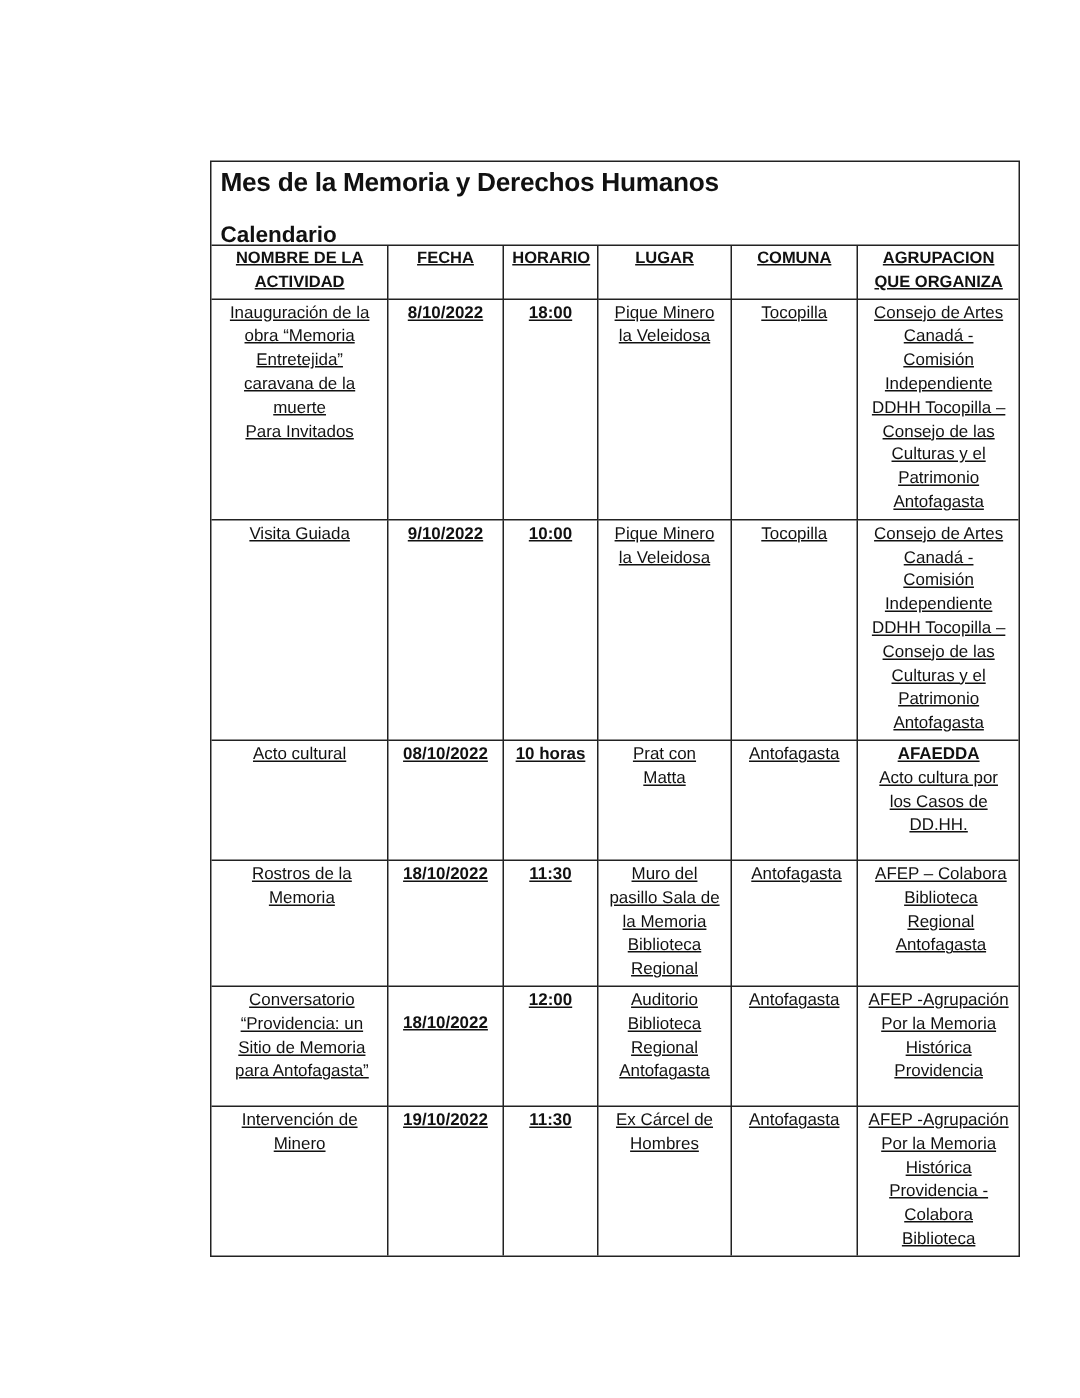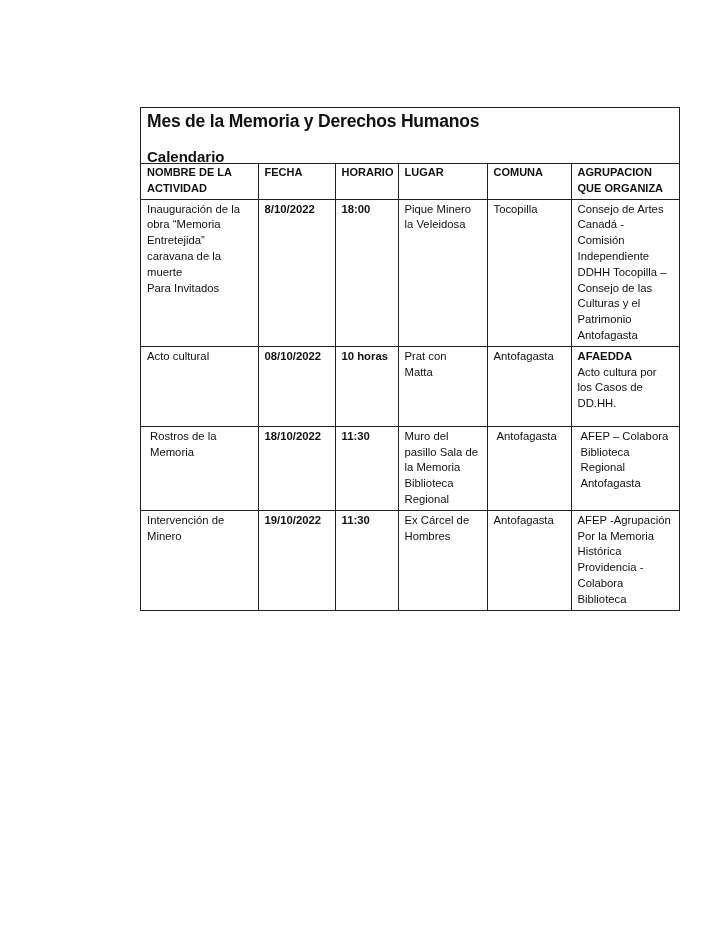--- a/index.html
+++ b/index.html
@@ -55,27 +55,28 @@
       color: #111;
     }
     table.cal {
       border-collapse: collapse;
       width: 100%;
       table-layout: fixed;
     }
     table.cal td, table.cal th {
       border: 1px solid #222;
       vertical-align: top;
-      text-align: left;
+      text-align: center;
       padding: 2px 5px 2px 6px;
       font-size: 11.3px;
       line-height: 15.8px;
       color: #111;
       overflow: hidden;
       white-space: pre-line;
+      text-decoration: underline;
     }
     table.cal tr:first-child th { border-top: none; }
     table.cal th:first-child, table.cal td:first-child { border-left: none; }
     table.cal th:last-child, table.cal td:last-child { border-right: none; }
     table.cal tr:last-child td { border-bottom: none; }
     table.cal th {
       font-weight: bold;
       font-size: 11px;
       height: 28px;
       padding-top: 1px;
@@ -145,20 +146,36 @@
         <td>Consejo de Artes
 Canadá - Comisión
 Independiente
 DDHH Tocopilla –
 Consejo de las
 Culturas y el
 Patrimonio
 Antofagasta</td>
       </tr>
 
+      <tr class="r2">
+        <td>Visita Guiada</td>
+        <td class="bold">9/10/2022</td>
+        <td class="bold">10:00</td>
+        <td>Pique Minero
+la Veleidosa</td>
+        <td>Tocopilla</td>
+        <td>Consejo de Artes
+Canadá - Comisión
+Independiente
+DDHH Tocopilla –
+Consejo de las
+Culturas y el
+Patrimonio
+Antofagasta</td>
+      </tr>
 
       <tr class="r3">
         <td>Acto cultural</td>
         <td class="bold">08/10/2022</td>
         <td class="bold">10 horas</td>
         <td>Prat con
 Matta</td>
         <td class="muted">Antofagasta</td>
         <td><span class="bold">AFAEDDA</span>
 <span>Acto cultura por
@@ -177,20 +194,37 @@
 la Memoria
 Biblioteca
 Regional</td>
         <td class="indent">Antofagasta</td>
         <td class="indent">AFEP – Colabora
 Biblioteca
 Regional
 Antofagasta</td>
       </tr>
 
+      <tr class="r6">
+        <td class="indent">Conversatorio
+“Providencia: un
+Sitio de Memoria
+para Antofagasta”</td>
+        <td class="bold pad-top">18/10/2022</td>
+        <td class="bold">12:00</td>
+        <td>Auditorio
+Biblioteca
+Regional
+Antofagasta</td>
+        <td>Antofagasta</td>
+        <td>AFEP -Agrupación
+Por la Memoria
+Histórica
+Providencia</td>
+      </tr>
 
       <tr class="r7">
         <td>Intervención de
 Minero</td>
         <td class="bold">19/10/2022</td>
         <td class="bold">11:30</td>
         <td>Ex Cárcel de
 Hombres</td>
         <td>Antofagasta</td>
         <td>AFEP -Agrupación

